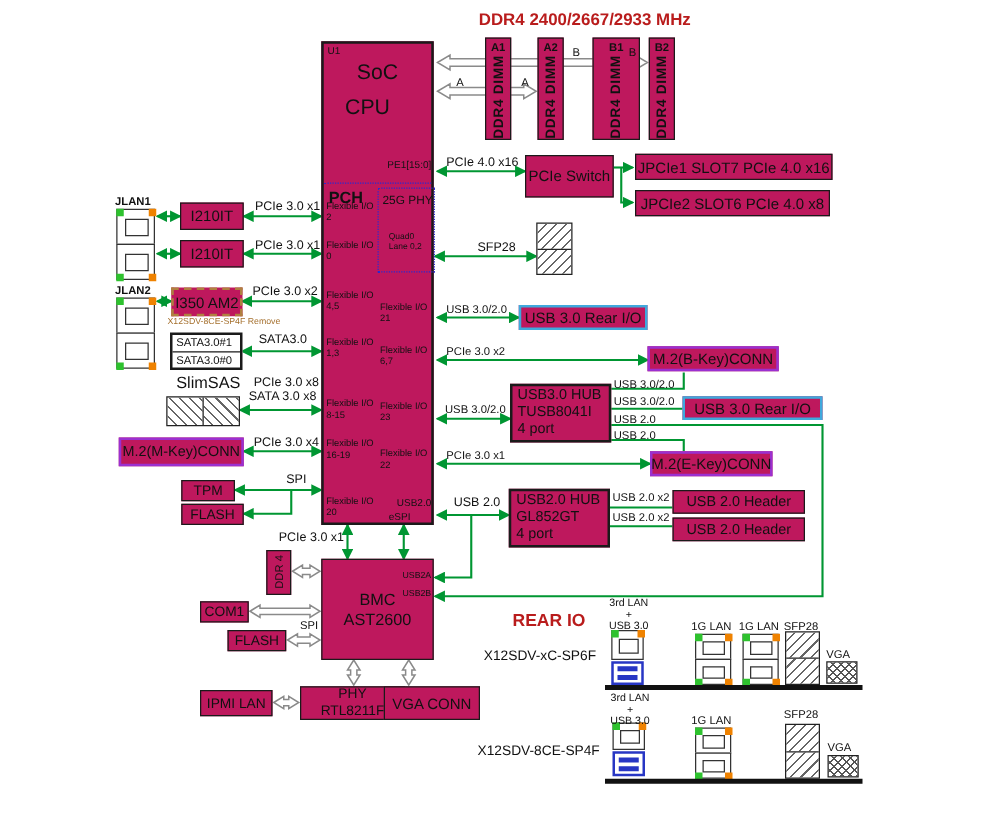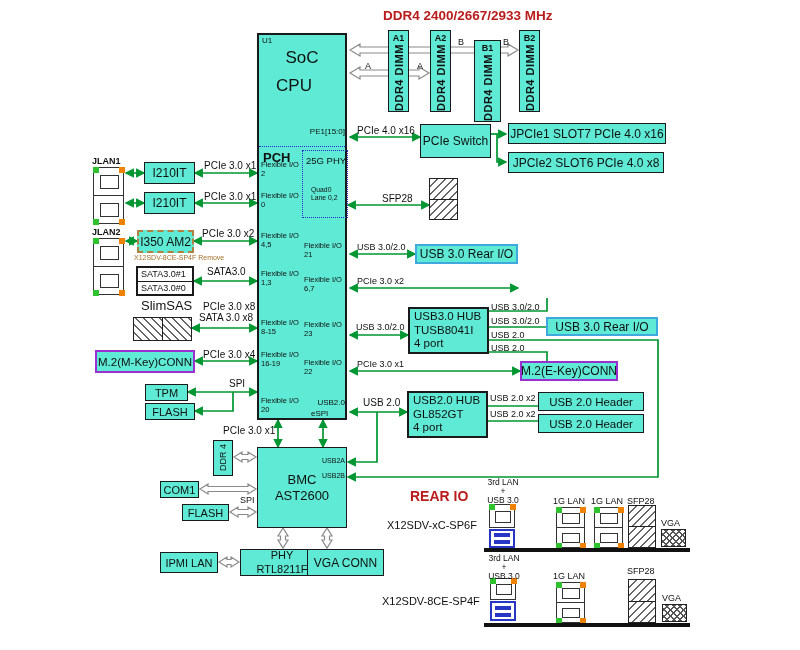--- a/index.html
+++ b/index.html
@@ -1,19 +1,19 @@
 <!DOCTYPE html>
 <html><head>
 <meta charset="utf-8">
 <style>
   html,body{margin:0;padding:0;background:#fff}
   #app{position:relative;width:800px;height:650px;background:#fff;
        font-family:"Liberation Sans",sans-serif;color:#111;overflow:hidden}
   .layer{position:absolute;left:0;top:0;z-index:1}
-  .box{position:absolute;z-index:2;background:#5eead4;border:1.6px solid #1a1a1a;
+  .box{position:absolute;z-index:2;background:#be185d;border:1.6px solid #1a1a1a;
        display:flex;align-items:center;justify-content:center;font-size:12px;
        white-space:nowrap;box-sizing:border-box}
   .b2{border-width:2px}
   .col{flex-direction:column;line-height:1.2}
   .left-al{align-items:flex-start;justify-content:center;padding-left:4px}
   .cyan{border:2px solid #3fa9dd}
   .purple{border:2px solid #9b30d0}
   .brown-dash{border:2px dashed #b08040}
   .lbl{position:absolute;z-index:3;font-size:10px;white-space:nowrap;color:#111}
   .s9{font-size:9px}.s8{font-size:8px}.s7{font-size:7px}
@@ -142,21 +142,21 @@
   <div class="lbl s8" style="left:311px;top:409px">eSPI</div>
 
   <div class="box dimm" style="left:388px;top:30px;width:21px;height:82px">
     <span class="sid">A1</span>
     <span class="vtext">DDR4 DIMM</span>
   </div>
   <div class="box dimm" style="left:430px;top:30px;width:21px;height:82px">
     <span class="sid">A2</span>
     <span class="vtext">DDR4 DIMM</span>
   </div>
-  <div class="box dimm" style="left:474px;top:40px;width:27px;height:82px">
+  <div class="box dimm" style="left:474px;top:30px;width:38px;height:82px">
     <span class="sid">B1</span>
     <span class="vtext">DDR4 DIMM</span>
   </div>
   <div class="box dimm" style="left:519px;top:30px;width:21px;height:82px">
     <span class="sid">B2</span>
     <span class="vtext">DDR4 DIMM</span>
   </div>
   <div class="lbl s9" style="left:365px;top:61px">A</div>
   <div class="lbl s9" style="left:417px;top:61px">A</div>
   <div class="lbl s9" style="left:458px;top:37px">B</div>
@@ -225,20 +225,21 @@
   <div class="box purple" style="left:95px;top:350px;width:100px;height:23px;font-size:11.5px">M.2(M-Key)CONN</div>
   <div class="lbl" style="left:203px;top:349px">PCIe 3.0 x4</div>
 
   <div class="box" style="left:145px;top:384px;width:43px;height:17px;font-size:11px">TPM</div>
   <div class="box" style="left:145px;top:403px;width:50px;height:17px;font-size:11px">FLASH</div>
   <div class="lbl" style="left:229px;top:378px">SPI</div>
 
   <div class="lbl s9" style="left:357px;top:242px">USB 3.0/2.0</div>
   <div class="box cyan" style="left:415px;top:244px;width:103px;height:20px">USB 3.0 Rear I/O</div>
   <div class="lbl s9" style="left:357px;top:276px">PCIe 3.0 x2</div>
+  <div class="box purple" style="left:518px;top:277px;width:105px;height:20px">M.2(B-Key)CONN</div>
   <div class="lbl s9" style="left:356px;top:322px">USB 3.0/2.0</div>
   <div class="box b2 col left-al" style="left:408px;top:307px;width:81px;height:47px;font-size:11.5px">
     <span>USB3.0 HUB</span>
     <span>TUSB8041I</span>
     <span>4 port</span>
   </div>
   <div class="lbl s9" style="left:491px;top:302px">USB 3.0/2.0</div>
   <div class="lbl s9" style="left:491px;top:316px">USB 3.0/2.0</div>
   <div class="lbl s9" style="left:491px;top:330px">USB 2.0</div>
   <div class="lbl s9" style="left:491px;top:343px">USB 2.0</div>

